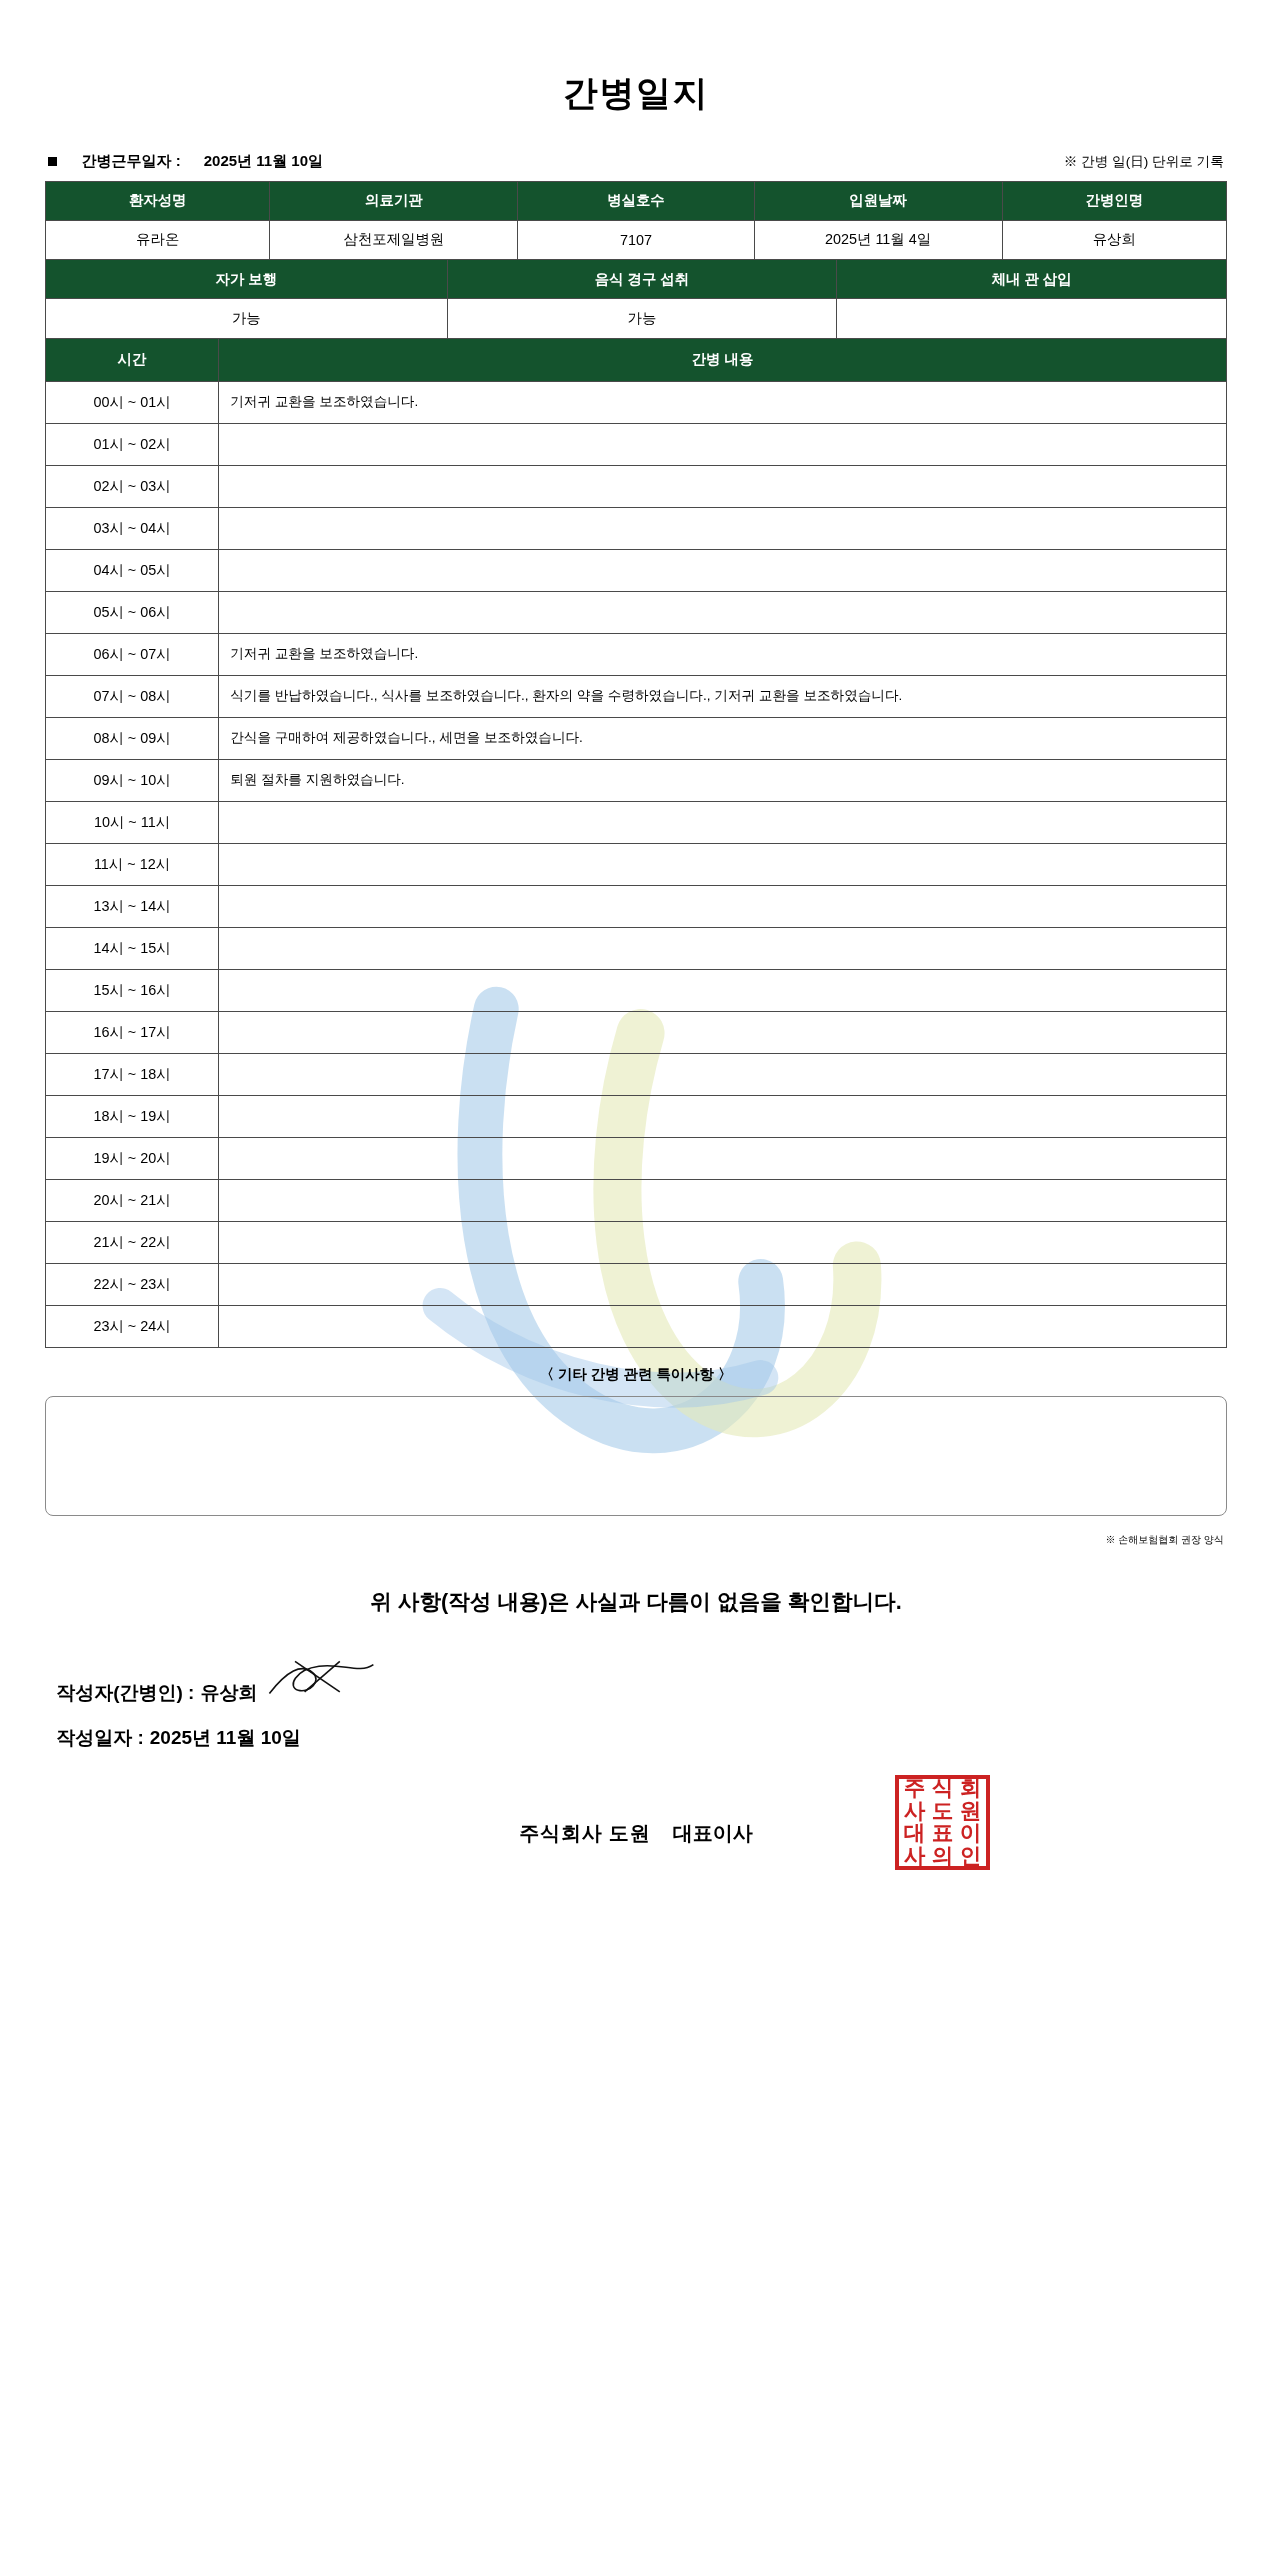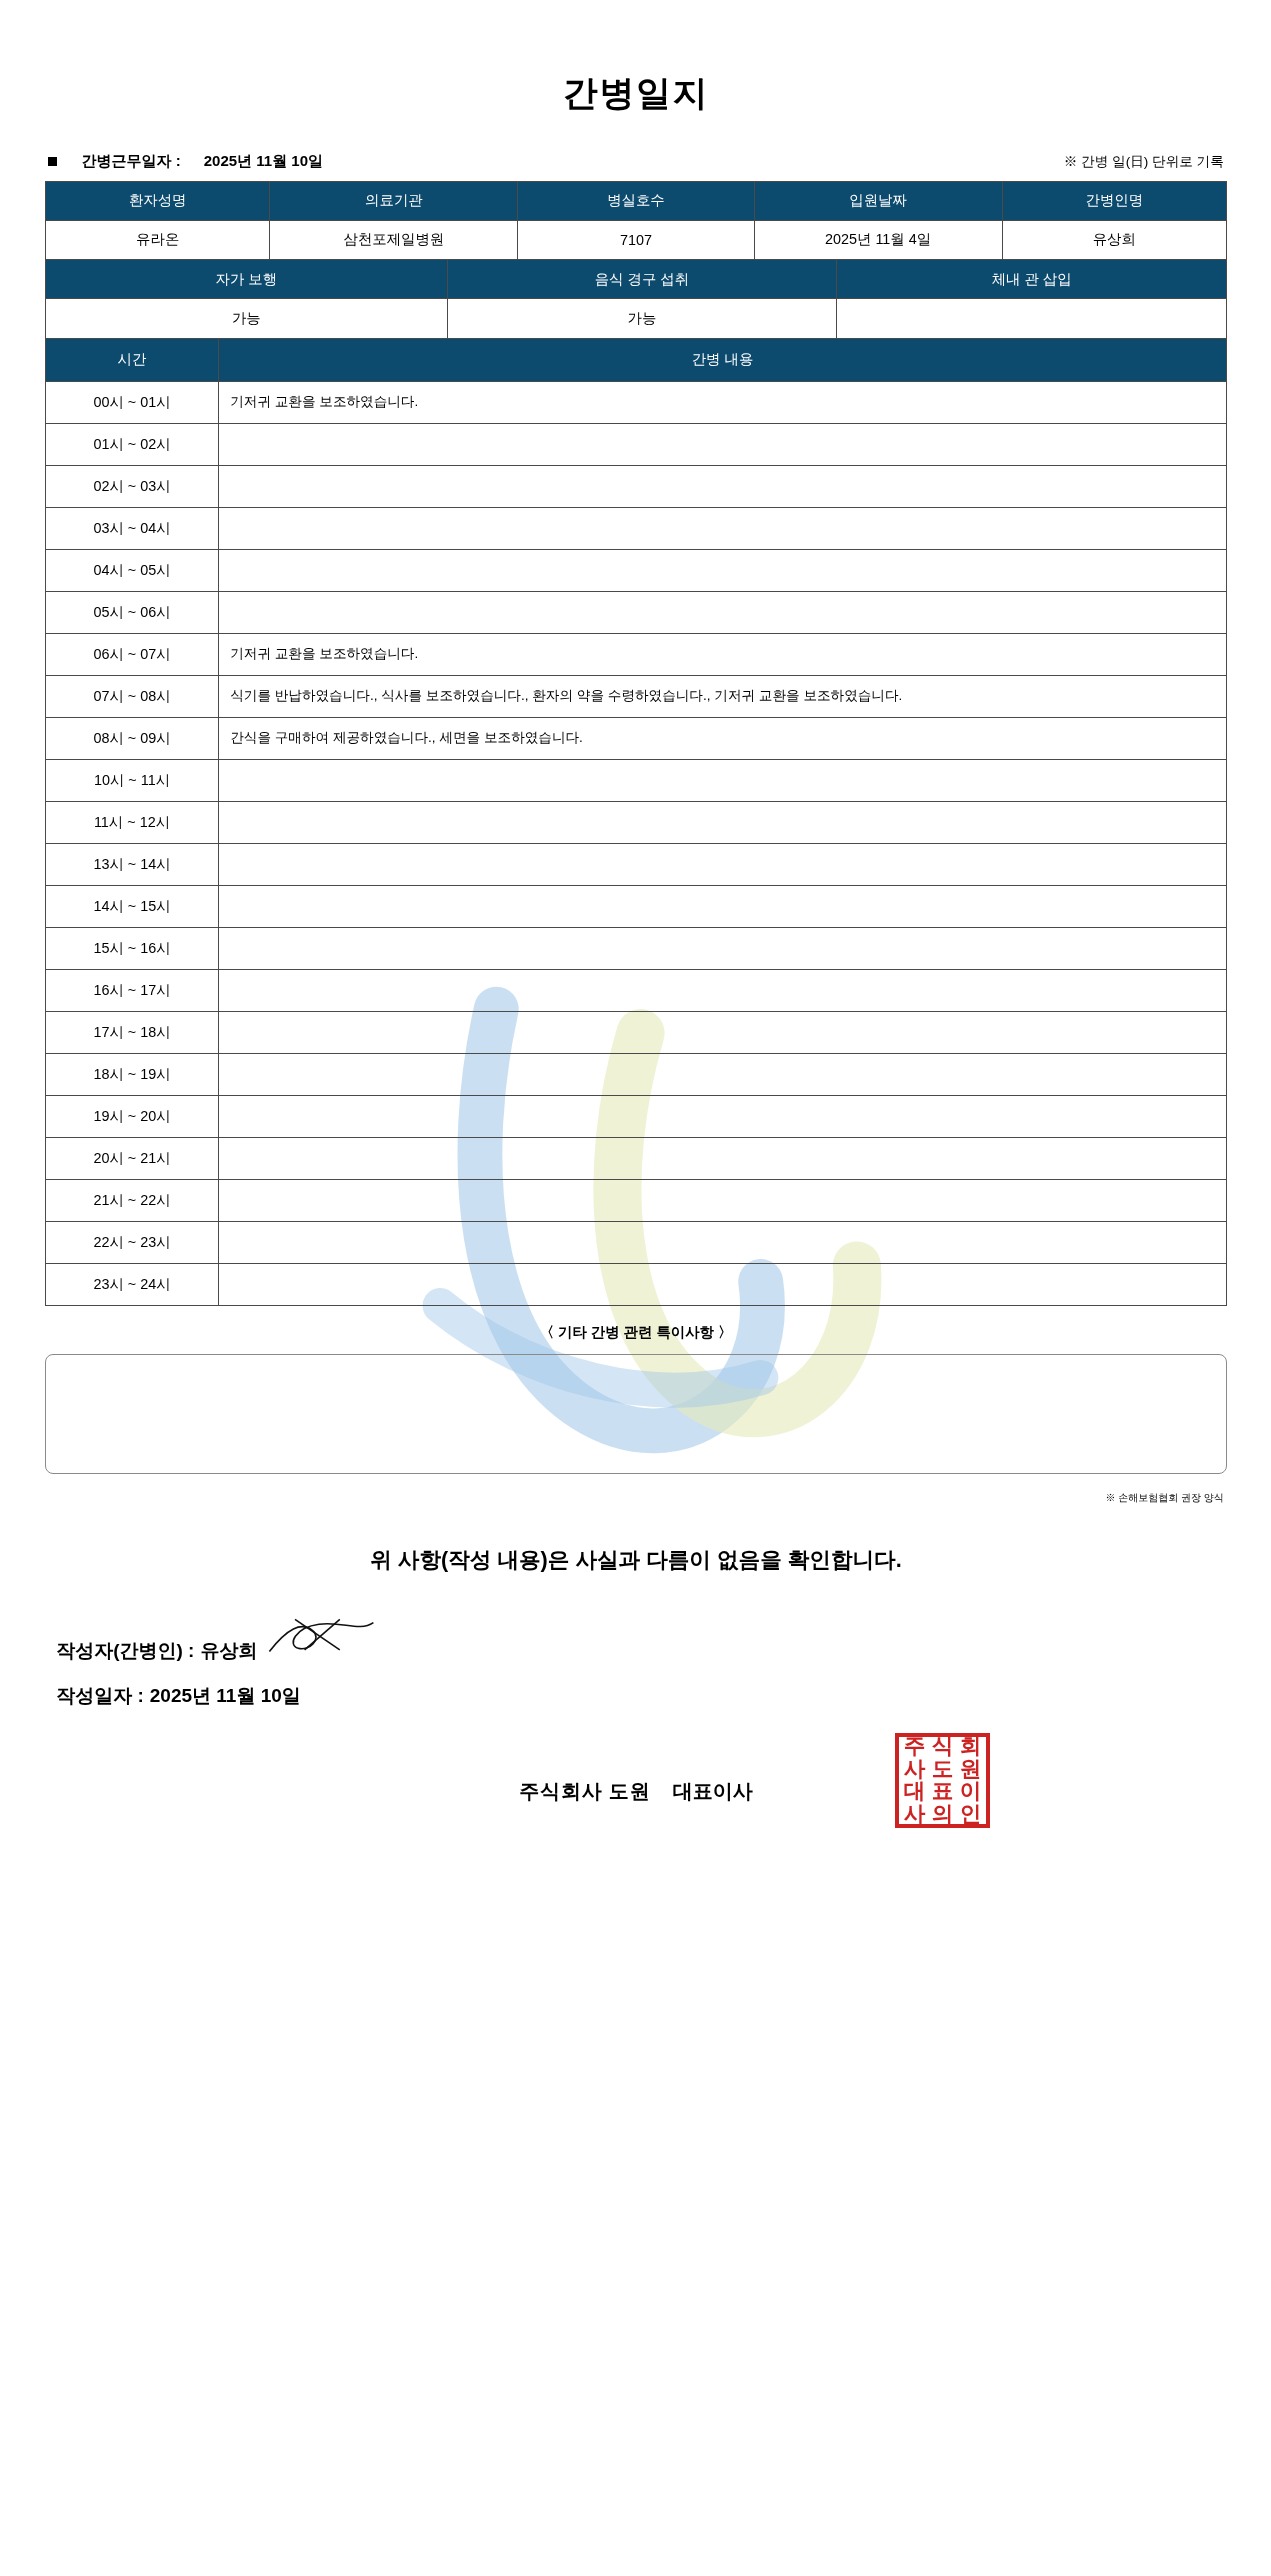--- a/index.html
+++ b/index.html
@@ -78,23 +78,23 @@
     table-layout: fixed;
   }
   .tbl td, .tbl th {
     border: 0.8px solid #4a4a4a;
     font-size: 14.4px;
     text-align: center;
     padding: 9.6px 4.8px;
     vertical-align: middle;
   }
   .hdr {
-    background: #0c4a6e;
+    background: #14532d;
     color: #ffffff;
-    font-weight: normal;
+    font-weight: bold;
     font-size: 14.4px;
   }
   .tbl.info td { height: 38px; }
 
   .tbl.spacer { margin-top: -0.8px; }
 
   
   .tbl.hours td {
     padding: 0;
     height: 42px;
@@ -271,20 +271,24 @@
             <td class="timecell">06시 ~ 07시</td>
             <td class="contentcell">기저귀 교환을 보조하였습니다.</td>
           </tr>
       <tr>
             <td class="timecell">07시 ~ 08시</td>
             <td class="contentcell">식기를 반납하였습니다., 식사를 보조하였습니다., 환자의 약을 수령하였습니다., 기저귀 교환을 보조하였습니다.</td>
           </tr>
       <tr>
             <td class="timecell">08시 ~ 09시</td>
             <td class="contentcell">간식을 구매하여 제공하였습니다., 세면을 보조하였습니다.</td>
+          </tr>
+      <tr>
+            <td class="timecell">09시 ~ 10시</td>
+            <td class="contentcell">퇴원 절차를 지원하였습니다.</td>
           </tr>
       <tr>
             <td class="timecell">10시 ~ 11시</td>
             <td class="contentcell"></td>
           </tr>
       <tr>
             <td class="timecell">11시 ~ 12시</td>
             <td class="contentcell"></td>
           </tr>
       <tr>

